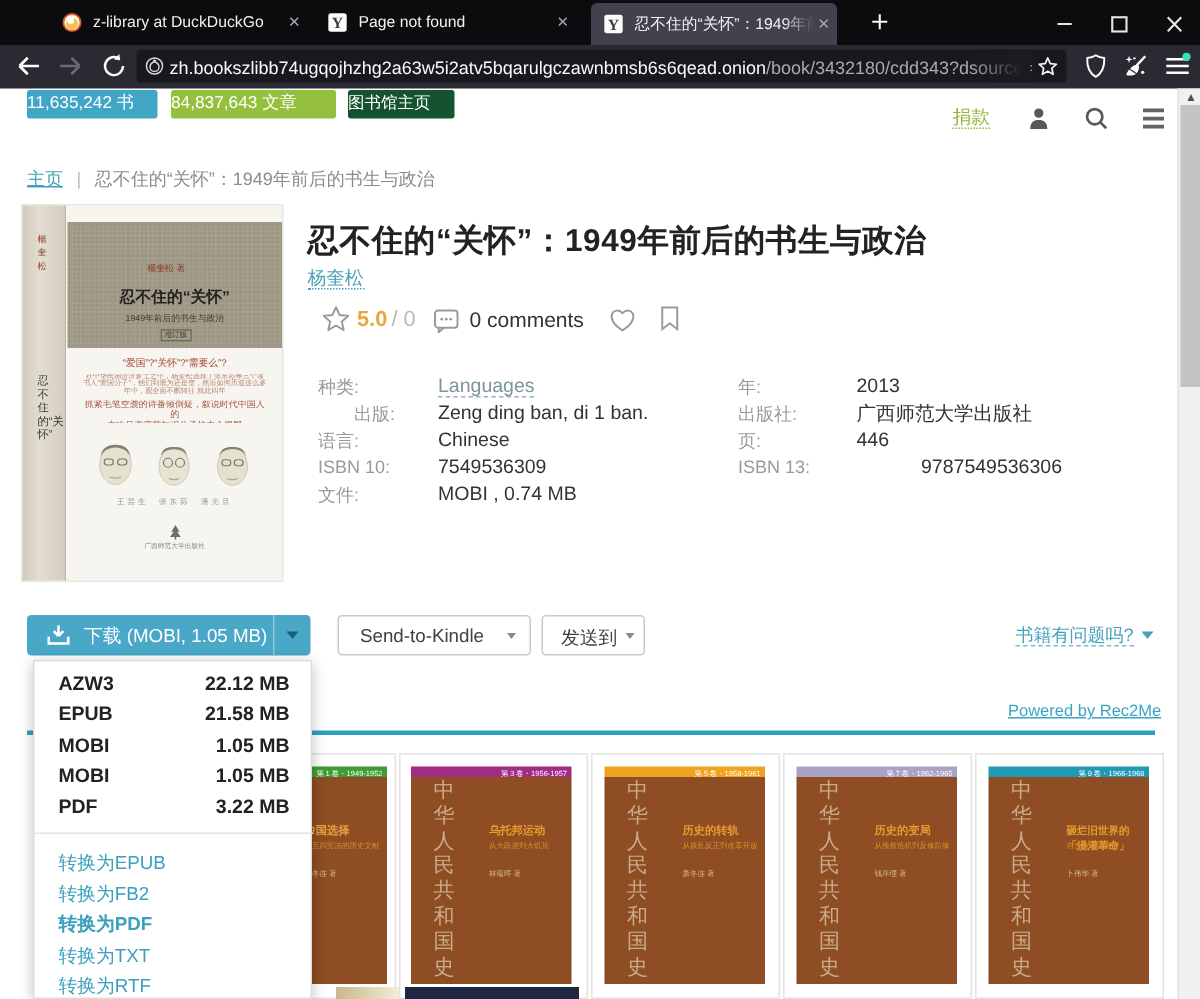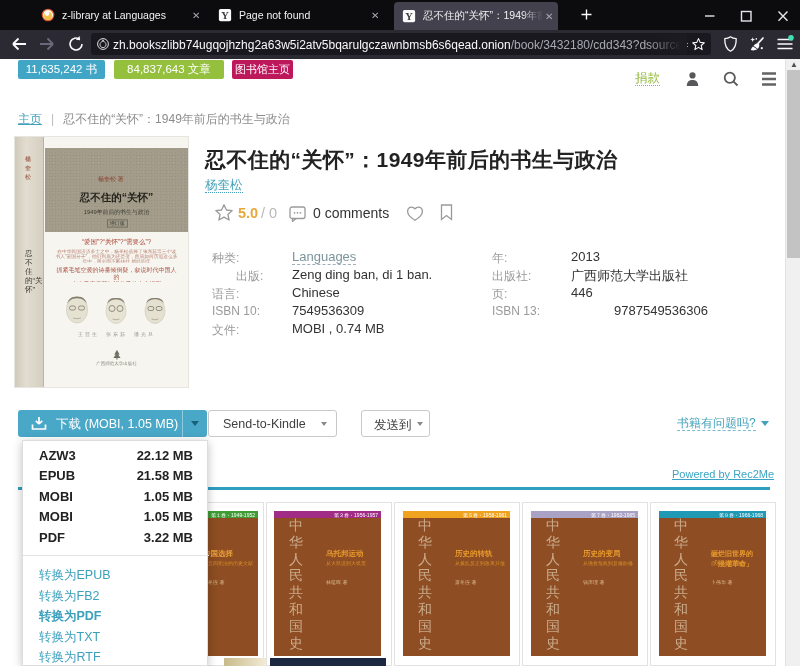--- a/index.html
+++ b/index.html
@@ -17,24 +17,24 @@
   #tab3 { background:#42414d; border-radius:4px 4px 0 0; top:2px; height:28px; }
   #toolbar { position:absolute; left:0; top:30px; width:800px; height:29px; background:#2b2a33; }
   #urlfield { position:absolute; left:91px; top:33px; width:620px; height:22px; background:#19181f; border-radius:3px; }
   .urltext { position:absolute; left:22px; top:4.5px; font-size:12px; color:#f9f9fa; white-space:nowrap; width:575px; overflow:hidden; }
   .urltext .path { color:#a9a9b1; }
   #urlfade { position:absolute; right:24px; top:1px; width:40px; height:20px; background:linear-gradient(to right, rgba(28,27,34,0), #1c1b22 85%); }
   .navicon { position:absolute; top:33px; color:#fbfbfe; }
   #wbtns { position:absolute; top:8px; color:#eaeaee; }
 
   
-  .badge { position:absolute; top:60px; height:19px; border-radius:2px; color:#fff; font-size:11.5px; line-height:19px; text-align:center; }
+  .badge { position:absolute; top:60px; height:19px; border-radius:2px; color:#fff; font-size:11.5px; line-height:19px; text-align:left; }
   #b1 { left:18px;  width:87px;  background:#41a6c6; }
   #b2 { left:114px; width:110px; background:#95c03d; }
-  #b3 { left:232px; width:61px;  background:#be185d; font-size:11px; }
+  #b3 { left:232px; width:71px;  background:#14532d; font-size:11px; }
   #donate { position:absolute; left:635px; top:71px; font-size:12.5px; line-height:14px; color:#93b83d; border-bottom:1px dotted #93b83d; }
   .hicon { position:absolute; }
 
   
   #crumb { position:absolute; left:18px; top:111px; font-size:12px; color:#8c8c8c; }
   #crumb a { color:#44a1ba; text-decoration:underline; }
   #crumb .sep { color:#bbb; margin:0 9px; }
 
   
   #cover { position:absolute; left:15px; top:137px; width:173px; height:250px; background:#f6f5f1; box-shadow:0 0 0 1px #e7e5df; }
@@ -86,21 +86,21 @@
   .mrow { position:absolute; left:16px; width:154px; height:21px; font-size:13px; font-weight:bold; color:#222; }
   .mrow .sz { position:absolute; right:0; top:0; font-weight:bold; }
   #msep { position:absolute; left:0; top:114px; width:186px; height:1px; background:#e4e4e4; }
   .mconv { position:absolute; left:16px; font-size:12.5px; color:#3ba0bd; }
 
   
   .card { position:absolute; background:#fff; border:1px solid #e2e2e2; z-index:5; }
   .cstripe { position:absolute; left:0; top:0; width:100%; height:7px; }
   .cstripe .st { position:absolute; right:3px; top:0.5px; font-size:5px; color:#fff; }
   .cbrown { position:absolute; left:0; top:7px; width:100%; height:138px; background:#8e4d22; }
-  .callig { position:absolute; left:15px; top:7px; width:16px; height:134px; overflow:hidden; font-size:14px; line-height:16.8px; color:rgba(240,231,206,.6); font-family:Liberation Mono, monospace; word-break:break-all; }
+  .callig { position:absolute; left:15px; top:7px; width:16px; height:134px; overflow:hidden; font-size:14px; line-height:16.8px; color:rgba(240,231,206,.6); font-family:Liberation Sans, sans-serif; word-break:break-all; }
   .ctit { position:absolute; left:52px; top:38px; font-size:7.5px; color:#e99b2d; font-weight:bold; }
   .csub { position:absolute; left:52px; top:49px; font-size:5px; color:#d8902a; }
   .cauth { position:absolute; left:52px; top:68px; font-size:5px; color:#d8b98a; }
 
   
   #sbar { position:absolute; left:785px; top:59px; width:15px; height:607px; background:#f0f0f0; border-left:1px solid #e2e2e2; z-index:40;}
   #sthumb { position:absolute; left:1px; top:11px; width:13px; height:188px; background:#c3c3c3; }
   #sarr { position:absolute; left:4px; top:1px; font-size:8px; color:#505050; }
 </style>
 </head>
@@ -108,21 +108,21 @@
 <div id="screen">
 
   <div id="tabbar"></div>
   <div class="tab" id="tab1" style="left:32px; width:178px; padding-left:9px;">
     <svg class="fav" viewBox="0 0 16 16">
         <circle cx="8" cy="8" r="7.2" fill="#de5833"></circle>
         <circle cx="8" cy="8" r="5.8" fill="#fffbe8"></circle>
         <circle cx="8" cy="9" r="4.6" fill="#f6c14b"></circle>
         <circle cx="7" cy="6.4" r="2.6" fill="#fff"></circle>
       </svg>
-    <span class="ttl" style="width:122px;">z-library at Languages</span>
+    <span class="ttl" style="width:122px;">z-library at DuckDuckGo</span>
     <span class="cls">✕</span>
   </div>
   <div class="tab" id="tab2" style="left:218px; width:168px;">
     <svg class="fav" viewBox="0 0 16 16">
         <rect x="1" y="1" width="14" height="14" rx="2" fill="#fbfbfb"></rect>
         <text x="8" y="12.4" font-size="12" font-family="Liberation Serif" fill="#3c3c44" text-anchor="middle" font-weight="bold">Y</text>
       </svg>
     <span class="ttl" style="width:124px;">Page not found</span>
     <span class="cls">✕</span>
   </div>
@@ -298,21 +298,21 @@
 
   <div id="dlbtn">
     <svg style="position:absolute; left:13px; top:6px;" width="16" height="15" viewBox="0 0 16 15">
         <path d="M8 1 L8 8 M8 8 L4.8 4.8 M8 8 L11.2 4.8" stroke="#fff" stroke-width="1.7" fill="none"></path>
         <path d="M1.5 8.5 L1.5 13 H14.5 V8.5" stroke="#fff" stroke-width="1.7" fill="none"></path>
       </svg>
     <span class="txt">下载 (MOBI, 1.05 MB)</span>
     <div class="div"></div>
       <div class="car"></div>
   </div>
-  <div class="wbtn" style="left:208px; width:129px;">
+  <div class="wbtn" style="left:225px; width:129px;">
       <span style="position:absolute; left:14px; top:6px;">Send-to-Kindle</span>
       <div class="car"></div>
     </div>
   <div class="wbtn" style="left:361px; width:69px;">
       <span style="position:absolute; left:12px; top:6px;">发送到</span>
       <div class="car" style="right:6px;"></div>
     </div>
   <a id="problem">书籍有问题吗?</a>
   <div class="abs" style="left:761px; top:421px; width:0; height:0; border-left:4.5px solid transparent; border-right:4.5px solid transparent; border-top:5.5px solid #44a1ba;"></div>
 

